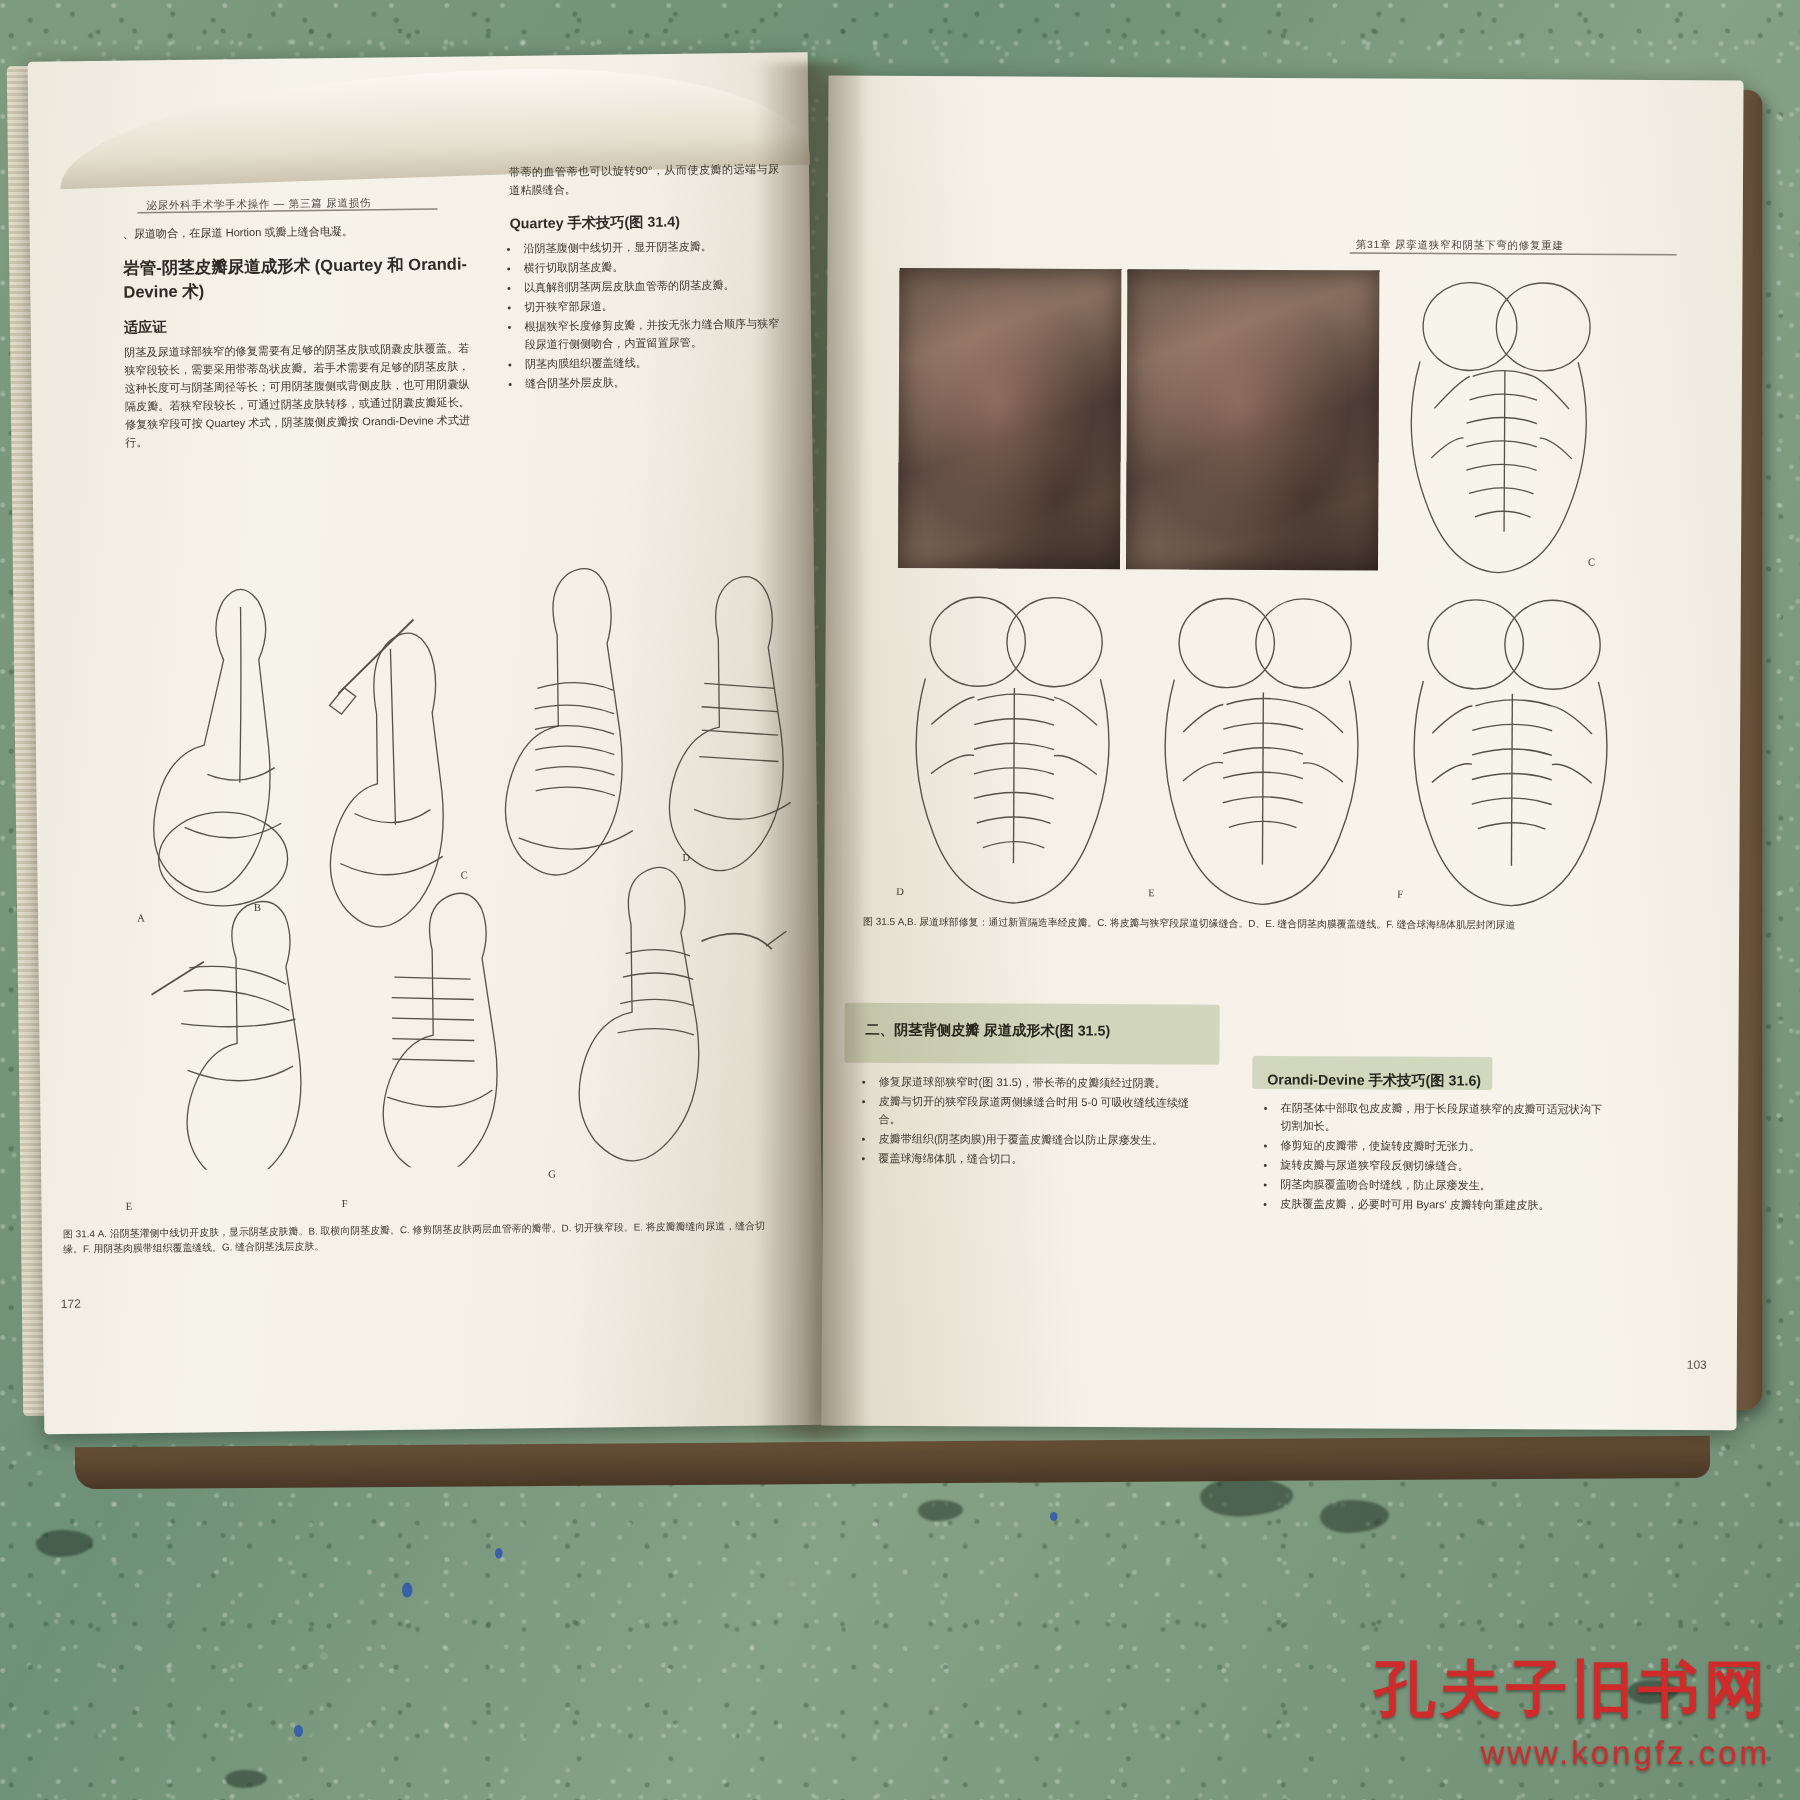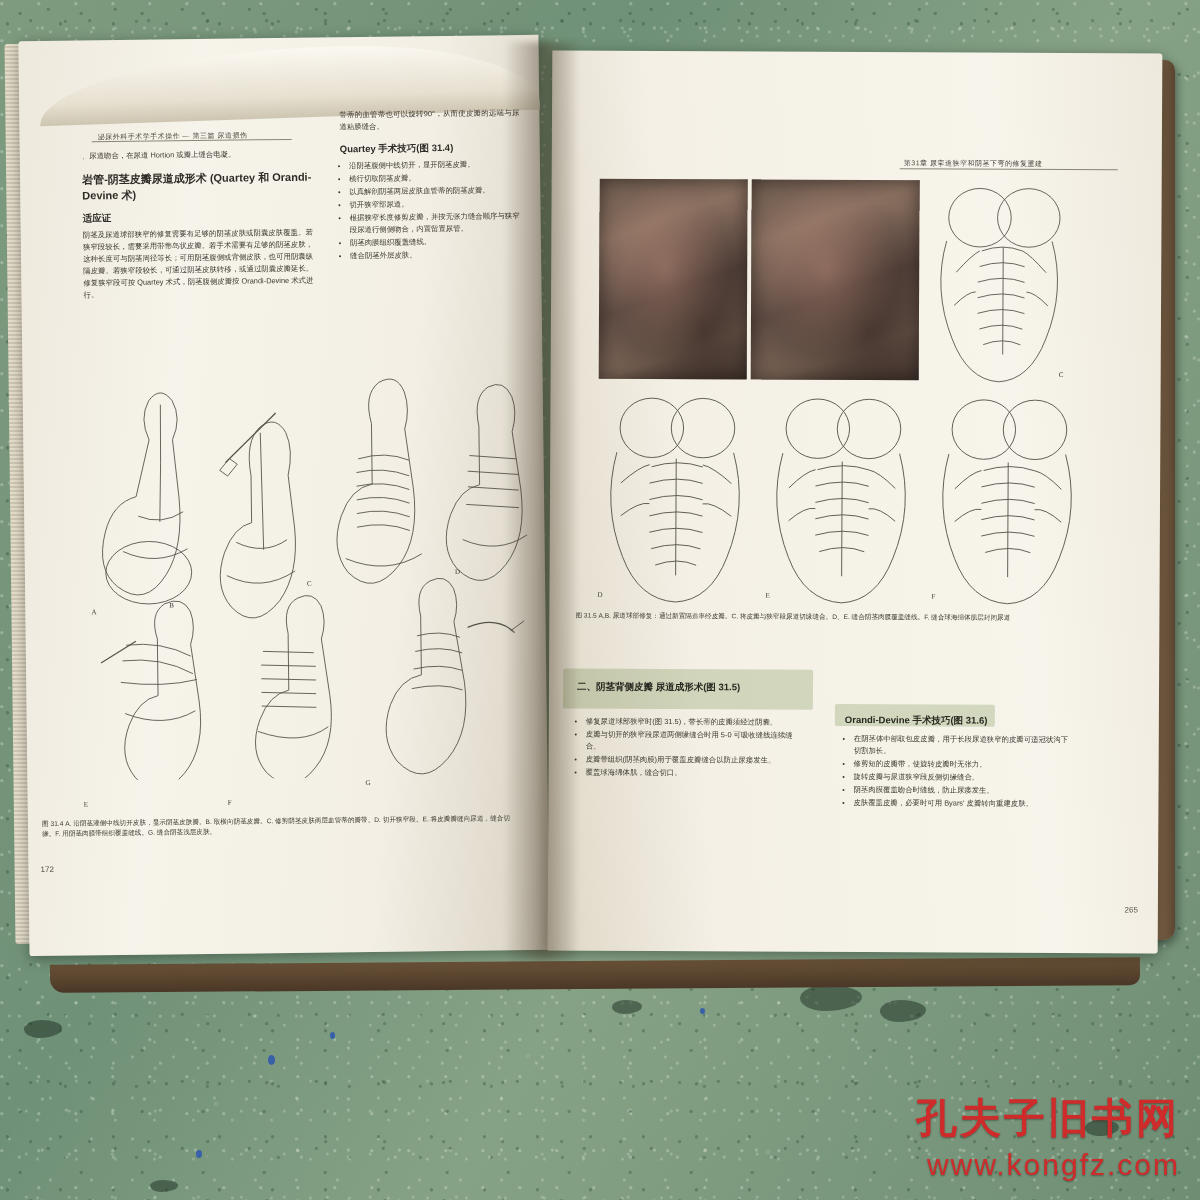--- a/index.html
+++ b/index.html
@@ -221,21 +221,21 @@
     text-shadow: 0 1px 2px rgba(0,0,0,0.35);
     user-select: none;
   }
   .wm-main {
     font-size: 41px;
     font-weight: bold;
     letter-spacing: 3px;
     font-family: "Liberation Serif", serif;
   }
   .wm-sub {
-    font-size: 30px;
+    font-size: 22px;
     letter-spacing: 2px;
     font-family: "Liberation Sans", sans-serif;
     margin-top: 2px;
   }
 </style>
 </head>
 <body>
 
 <div class="scene">
   <div class="carpet-speckle"></div>
@@ -457,21 +457,21 @@
         <div class="sub-head" style="margin-bottom:6px;">Orandi-Devine 手术技巧(图 31.6)</div>
         <ul class="bullets">
           <li>在阴茎体中部取包皮皮瓣，用于长段尿道狭窄的皮瓣可适冠状沟下切割加长。</li>
           <li>修剪短的皮瓣带，使旋转皮瓣时无张力。</li>
           <li>旋转皮瓣与尿道狭窄段反侧切缘缝合。</li>
           <li>阴茎肉膜覆盖吻合时缝线，防止尿瘘发生。</li>
           <li>皮肤覆盖皮瓣，必要时可用 Byars' 皮瓣转向重建皮肤。</li>
         </ul>
       </div>
 
-      <div class="folio" style="position:absolute;right:20px;top:852px;">265</div>
+      <div class="folio" style="position:absolute;right:20px;top:852px;">103</div>
 
       <div class="hl-band" style="left:14px;top:618px;width:250px;height:40px;"></div>
       <div class="hl-band" style="left:286px;top:652px;width:160px;height:22px;"></div>
     </div>
 
     <div class="gutter-shadow"></div>
   </div>
 
   <div class="watermark">
     <div class="wm-main">孔夫子旧书网</div>

